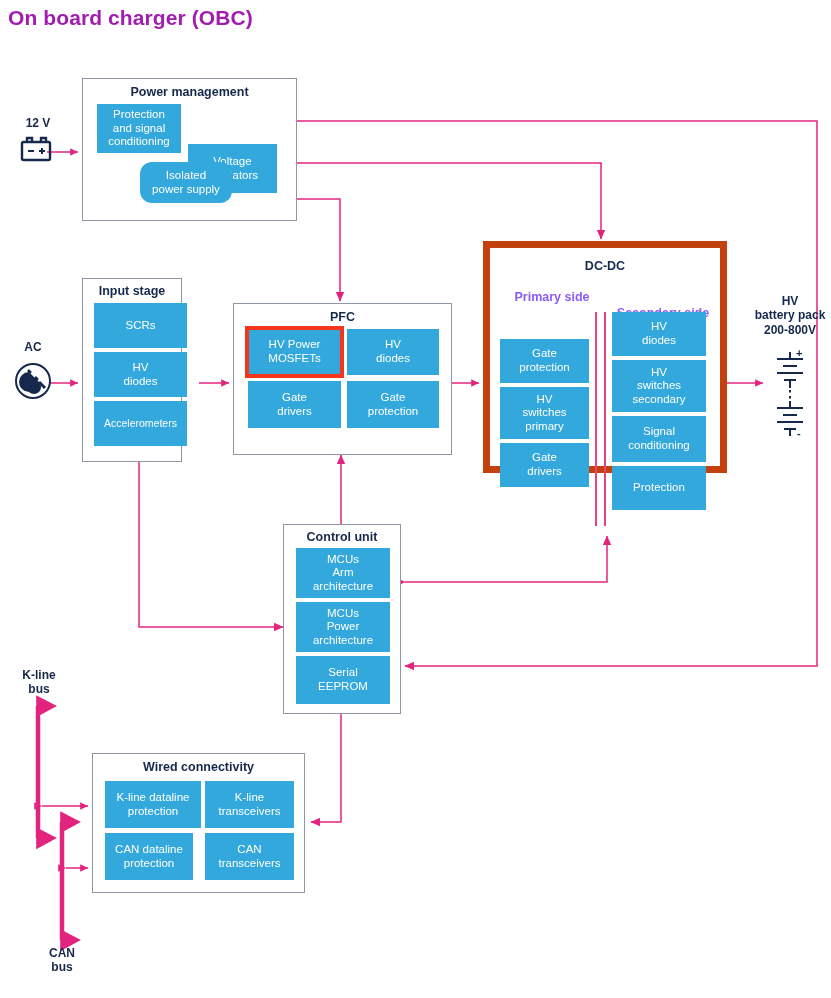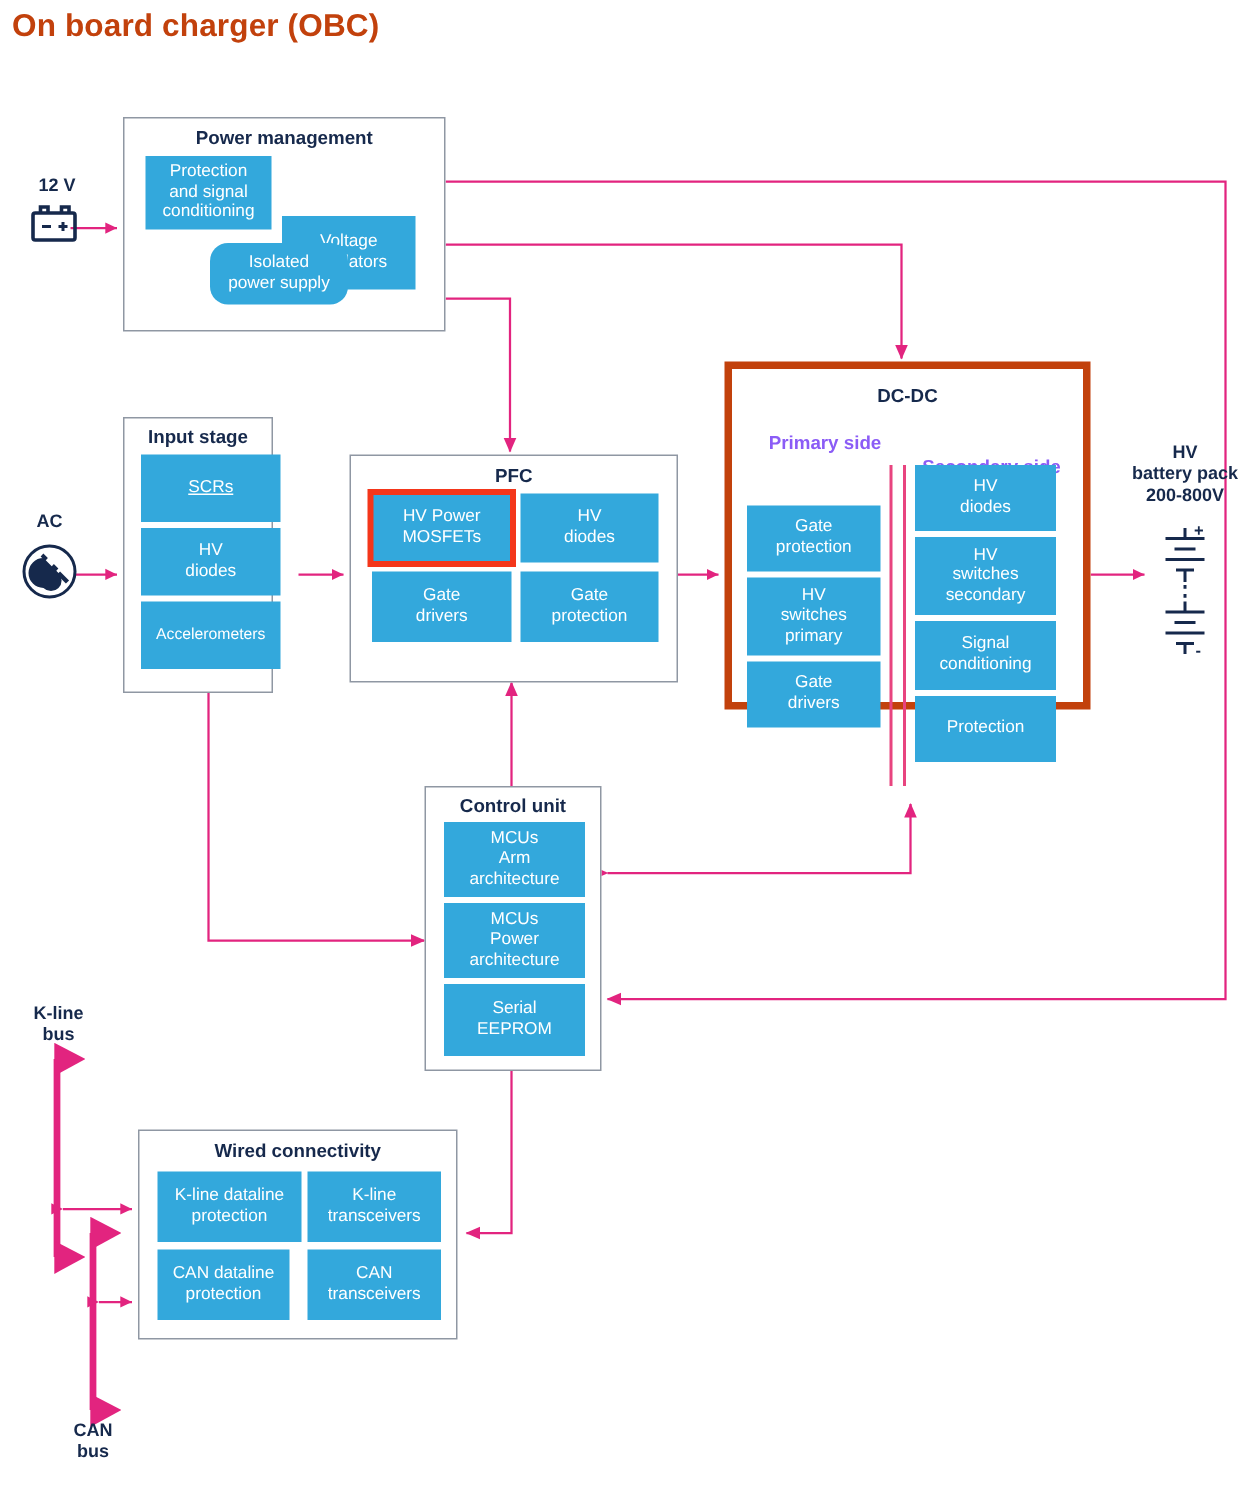--- a/index.html
+++ b/index.html
@@ -2,21 +2,21 @@
 <html><head>
 <meta charset="utf-8">
 <style>
   html,body{margin:0;padding:0;background:#ffffff;}
   body{width:831px;height:998px;position:relative;overflow:hidden;
        font-family:"Liberation Sans","DejaVu Sans",sans-serif;}
   #canvas{position:absolute;left:0;top:0;width:831px;height:998px;}
   svg.wires{position:absolute;left:0;top:0;width:831px;height:998px;pointer-events:none;}
 
   .title{position:absolute;left:8px;top:6px;font-size:21px;font-weight:bold;
-         color:#c2410c;letter-spacing:.1px;}
+         color:#a21caf;letter-spacing:.1px;}
 
   
   .group{position:absolute;border:1.5px solid #8f97a3;background:#ffffff;box-sizing:border-box;padding-left:25px;}
   .group-title{position:absolute;left:0;right:0;text-align:center;font-size:12.5px;
                font-weight:bold;color:#16294c;}
   .sub-title{position:absolute;text-align:center;font-size:12.5px;font-weight:bold;color:#8b5cf6;}
 
   
   .blk{position:absolute;background:#33a8dc;color:#ffffff;font-size:11.5px;
        display:flex;align-items:center;justify-content:center;text-align:center;
@@ -132,21 +132,21 @@
     <div class="blk" style="left:105px;top:25px;width:89px;height:49px;margin-top:40px;">
       <span>Voltage<br>regulators</span>
     </div>
     <div class="blk" style="left:57px;top:83px;width:92px;height:41px;border-radius:12px;">
       <span>Isolated<br>power supply</span>
     </div>
   </div>
 
   <div class="group" style="left:82px;top:278px;width:100px;height:184px;">
     <div class="group-title" style="top:5px;">Input stage</div>
-    <div class="blk" style="left:11px;top:24px;width:93px;height:45px;text-decoration:underline;">
+    <div class="blk" style="left:11px;top:24px;width:93px;height:45px;">
       <span>SCRs</span>
     </div>
     <div class="blk" style="left:11px;top:73px;width:93px;height:45px;">
       <span>HV<br>diodes</span>
     </div>
     <div class="blk" style="left:11px;top:122px;width:93px;height:45px;font-size:10.5px;">
       <span>Accelerometers</span>
     </div>
   </div>
 
@@ -159,21 +159,21 @@
       <span>HV<br>diodes</span>
     </div>
     <div class="blk" style="left:14px;top:77px;width:93px;height:47px;">
       <span>Gate<br>drivers</span>
     </div>
     <div class="blk" style="left:113px;top:77px;width:92px;height:47px;">
       <span>Gate<br>protection</span>
     </div>
   </div>
 
-  <div class="group" style="left:483px;top:241px;width:244px;height:232px;border:5px solid #c2410c;">
+  <div class="group" style="left:483px;top:241px;width:244px;height:232px;border:7px solid #c2410c;">
     <div class="group-title" style="top:11px;">DC-DC</div>
     <div class="sub-title" style="left:12px;top:42px;width:100px;">Primary side</div>
     <div class="sub-title" style="left:114px;top:58px;width:118px;">Secondary side</div>
 
     <div class="isobar" style="left:105px;top:64px;height:214px;"></div>
     <div class="isobar" style="left:114px;top:64px;height:214px;"></div>
 
     <div class="blk" style="left:10px;top:91px;width:89px;height:44px;">
       <span>Gate<br>protection</span>
     </div>

